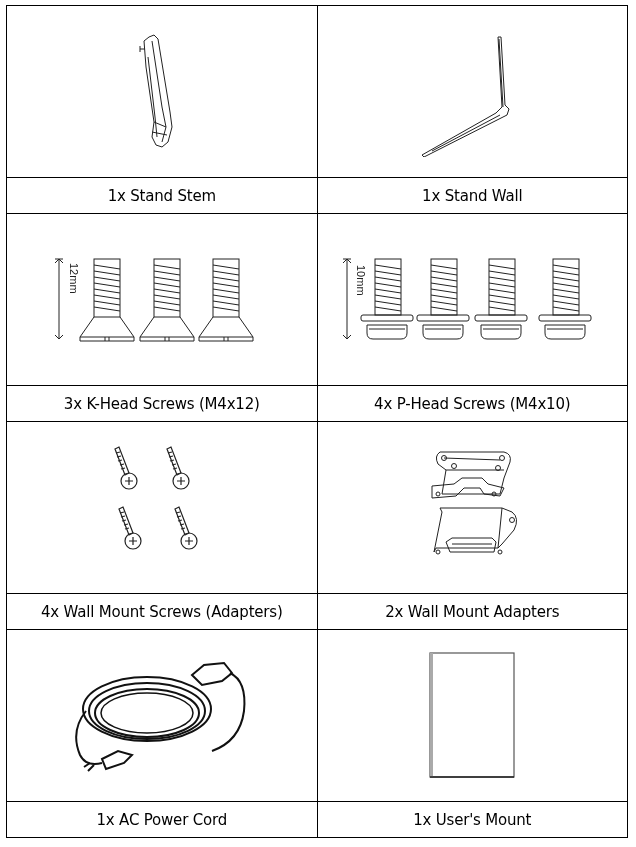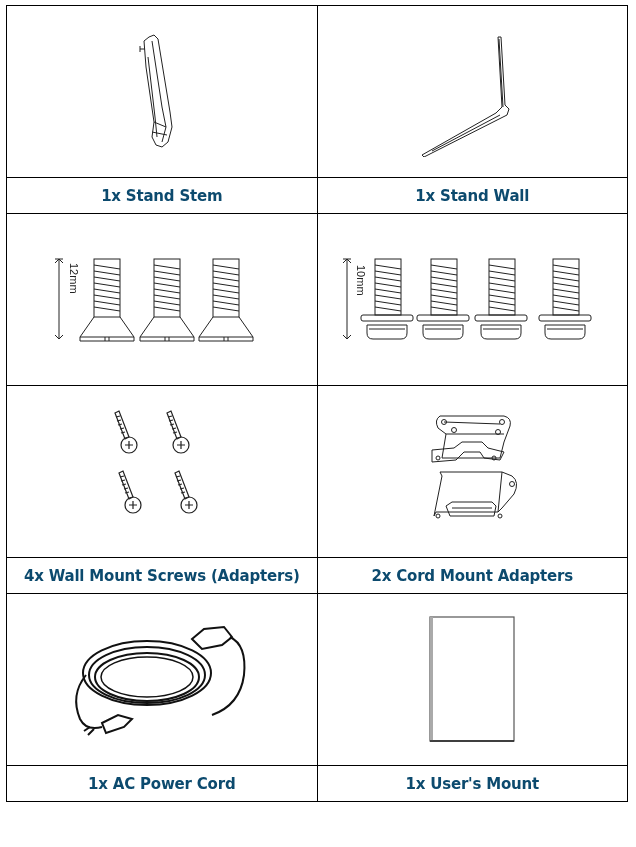--- a/index.html
+++ b/index.html
@@ -2,21 +2,21 @@
 <html><head>
 <meta charset="utf-8">
 <style>
   html, body { margin: 0; padding: 0; background: #ffffff; }
   body { width: 636px; height: 847px; position: relative; overflow: hidden;
          font-family: "DejaVu Sans", "Liberation Sans", sans-serif; }
   .grid { position: absolute; left: 6px; top: 5px; width: 622px;
           border-collapse: collapse; table-layout: fixed; }
   .grid td { border: 1.5px solid #000; padding: 0; text-align: center; vertical-align: middle; }
   .img-cell { height: 171px; position: relative; }
-  .label-cell { height: 35px; font-size: 15px; color: #0c4a6e; letter-spacing: -0.2px; font-weight: bold; }
+  .label-cell { height: 35px; font-size: 15px; color: #000000; letter-spacing: -0.2px; }
   .art { display: block; margin: 0 auto; }
 </style>
 </head>
 <body>
 
 <table class="grid">
   <tbody>
       <tr>
     <td class="img-cell">
       <svg class="art" width="80" height="130" viewBox="0 0 80 130" fill="none" stroke="#222" stroke-width="1">
@@ -65,20 +65,24 @@
           <rect x="24" y="60" width="52" height="6" rx="2"></rect>
           <path d="M30 70 L70 70 L70 78 Q70 84 64 84 L36 84 Q30 84 30 78 Z"></path>
           <path d="M32 74 L68 74"></path>
         </g>
         <use href="#pscrew" x="56"></use>
         <use href="#pscrew" x="114"></use>
         <use href="#pscrew" x="178"></use>
       </svg>
     </td>
   </tr>
+  <tr>
+    <td class="label-cell">3x K-Head Screws (M4x12)</td>
+    <td class="label-cell">4x P-Head Screws (M4x10)</td>
+  </tr>
 
   <tr>
     <td class="img-cell">
       <svg class="art" width="110" height="130" viewBox="0 0 110 130" fill="none" stroke="#222" stroke-width="1.2">
         <g id="wscrew">
           <path d="M8 6 L12 4 L22 30 L18 32 Z"></path>
           <path d="M9 10 L13 9 M10 14 L14 13 M11 18 L15 17 M13 22 L17 21 M14 26 L18 25"></path>
           <circle cx="22" cy="38" r="8"></circle>
           <path d="M18 38 L26 38 M22 34 L22 42"></path>
         </g>
@@ -103,21 +107,21 @@
         <circle cx="100" cy="72" r="2.5"></circle>
         <path d="M34 94 L40 90 L80 90 L84 94 L82 104 L38 104 Z"></path>
         <path d="M40 96 L80 96"></path>
         <circle cx="26" cy="104" r="2"></circle>
             <circle cx="88" cy="104" r="2"></circle>
       </svg>
     </td>
   </tr>
   <tr>
     <td class="label-cell">4x Wall Mount Screws (Adapters)</td>
-    <td class="label-cell">2x Cord Mount Adapters</td>
+    <td class="label-cell">2x Wall Mount Adapters</td>
   </tr>
 
   <tr>
     <td class="img-cell">
       <svg class="art" width="200" height="130" viewBox="0 0 200 130" fill="none" stroke="#111" stroke-width="2">
         <ellipse cx="85" cy="58" rx="64" ry="32"></ellipse>
         <ellipse cx="85" cy="60" rx="58" ry="28"></ellipse>
         <ellipse cx="85" cy="62" rx="52" ry="24"></ellipse>
         <ellipse cx="85" cy="62" rx="46" ry="20" stroke-width="1.5"></ellipse>
         <path d="M130 24 L142 14 L162 12 L170 22 L160 30 L140 34 Z" fill="#fff"></path>

